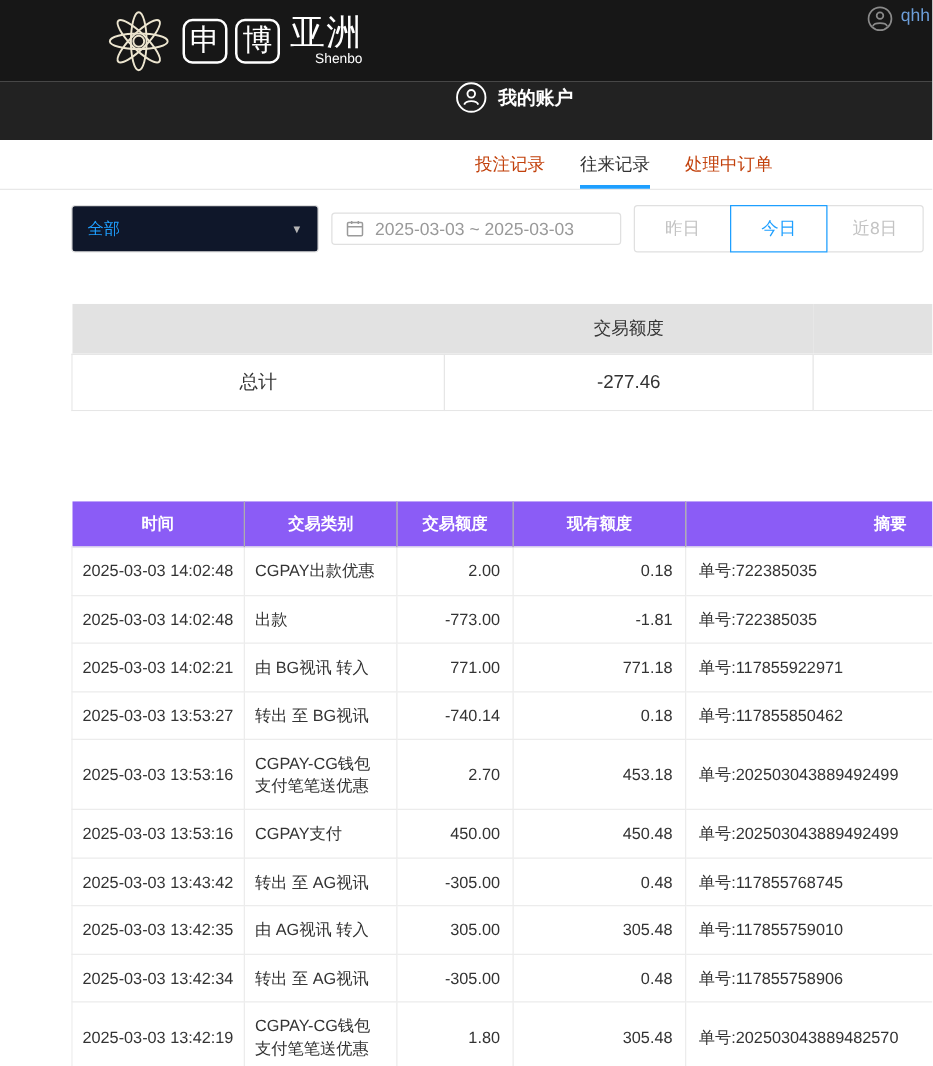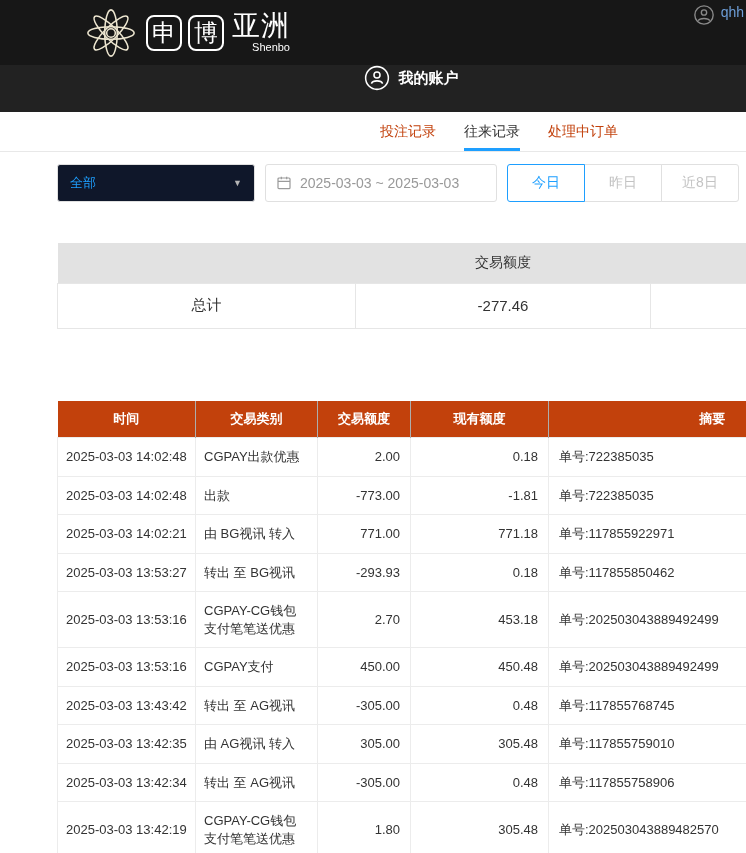--- a/index.html
+++ b/index.html
@@ -38,21 +38,21 @@
   
   .filters { margin:12px 0 0 57px; display:flex; gap:10px; align-items:center; }
   .select {
     width:198px; height:38px; border:1px solid #e0e0e0; border-radius:3px;
     display:flex; align-items:center; justify-content:space-between;
     padding:0 12px; background:#0f172a; cursor:pointer;
   }
   .select-val { color:#1e9fff; font-size:13px; }
   .select-arrow { color:#b5b5b5; font-size:9px; }
   .datebox {
-    width:232px; height:38px; border:1px solid #e0e0e0; border-radius:3px;
+    width:232px; height:26px; border:1px solid #e0e0e0; border-radius:3px;
     display:flex; align-items:center; gap:8px; padding:0 10px;
     color:#999; font-size:14px; cursor:text; white-space:nowrap;
   }
   .btn-group { display:flex; }
   .qbtn {
     width:78px; height:38px; background:#fff; border:1px solid #e0e0e0;
     color:#c3c3c3; font-size:14px; cursor:pointer; margin-left:-1px; font-family:inherit;
   }
   .qbtn:first-child { border-radius:3px 0 0 3px; margin-left:0; }
   .qbtn:last-child { border-radius:0 3px 3px 0; }
@@ -60,21 +60,21 @@
 
   
   .clip { margin-left:57px; width:689px; overflow:hidden; }
   .summary-wrap { margin-top:41px; }
   table { border-collapse:collapse; table-layout:fixed; width:818px; }
   .summary .sum-head td { background:#e2e2e2; height:40px; text-align:center; font-size:14px; color:#333; }
   .summary .sum-row td { height:45px; text-align:center; font-size:15px; color:#333; border:1px solid #e6e6e6; background:#fff; }
 
   .main-wrap { margin-top:72px; }
   .main th {
-    background:#c2410c; color:#fff; font-weight:bold; font-size:13px;
+    background:#8b5cf6; color:#fff; font-weight:bold; font-size:13px;
     height:37px; border-right:1px solid #adadad; text-align:center;
   }
   .main th:last-child { border-right:none; }
   .main td {
     border:1px solid #ececec; font-size:13px; color:#333;
     padding:10px 8px; background:#fff; line-height:1.35; word-break:break-all;
   }
   .c0 { text-align:left; }
   .c1 { text-align:left; }
   .c2, .c3 { text-align:right; padding-right:10px !important; }
@@ -183,22 +183,22 @@
   <div class="datebox">
     <svg width="16" height="16" viewBox="0 0 24 24">
       <g fill="none" stroke="#9a9a9a" stroke-width="1.8">
         <rect x="3" y="4.5" width="18" height="16" rx="1.5"></rect>
         <path d="M3 9.5h18 M8 2.8v3.4 M16 2.8v3.4"></path>
       </g>
     </svg>
     <span>2025-03-03 ~ 2025-03-03</span>
   </div>
   <div class="btn-group">
+    <button class="qbtn">昨日</button>
     <button class="qbtn active">今日</button>
-    <button class="qbtn">昨日</button>
     <button class="qbtn">近8日</button>
   </div>
 </div>
 
 <div class="clip summary-wrap">
   <table class="summary">
     <colgroup>
         <col style="width:298px">
         <col style="width:295px">
         <col style="width:225px">
@@ -252,21 +252,21 @@
     <tr>
       <td class="c0">2025-03-03 14:02:21</td>
       <td class="c1">由 BG视讯 转入</td>
       <td class="c2">771.00</td>
       <td class="c3">771.18</td>
       <td class="c4">单号:117855922971</td>
     </tr>
     <tr>
       <td class="c0">2025-03-03 13:53:27</td>
       <td class="c1">转出 至 BG视讯</td>
-      <td class="c2">-293.93</td>
+      <td class="c2">-740.14</td>
       <td class="c3">0.18</td>
       <td class="c4">单号:117855850462</td>
     </tr>
     <tr>
       <td class="c0">2025-03-03 13:53:16</td>
       <td class="c1">CGPAY-CG钱包支付笔笔送优惠</td>
       <td class="c2">2.70</td>
       <td class="c3">453.18</td>
       <td class="c4">单号:202503043889492499</td>
     </tr>

